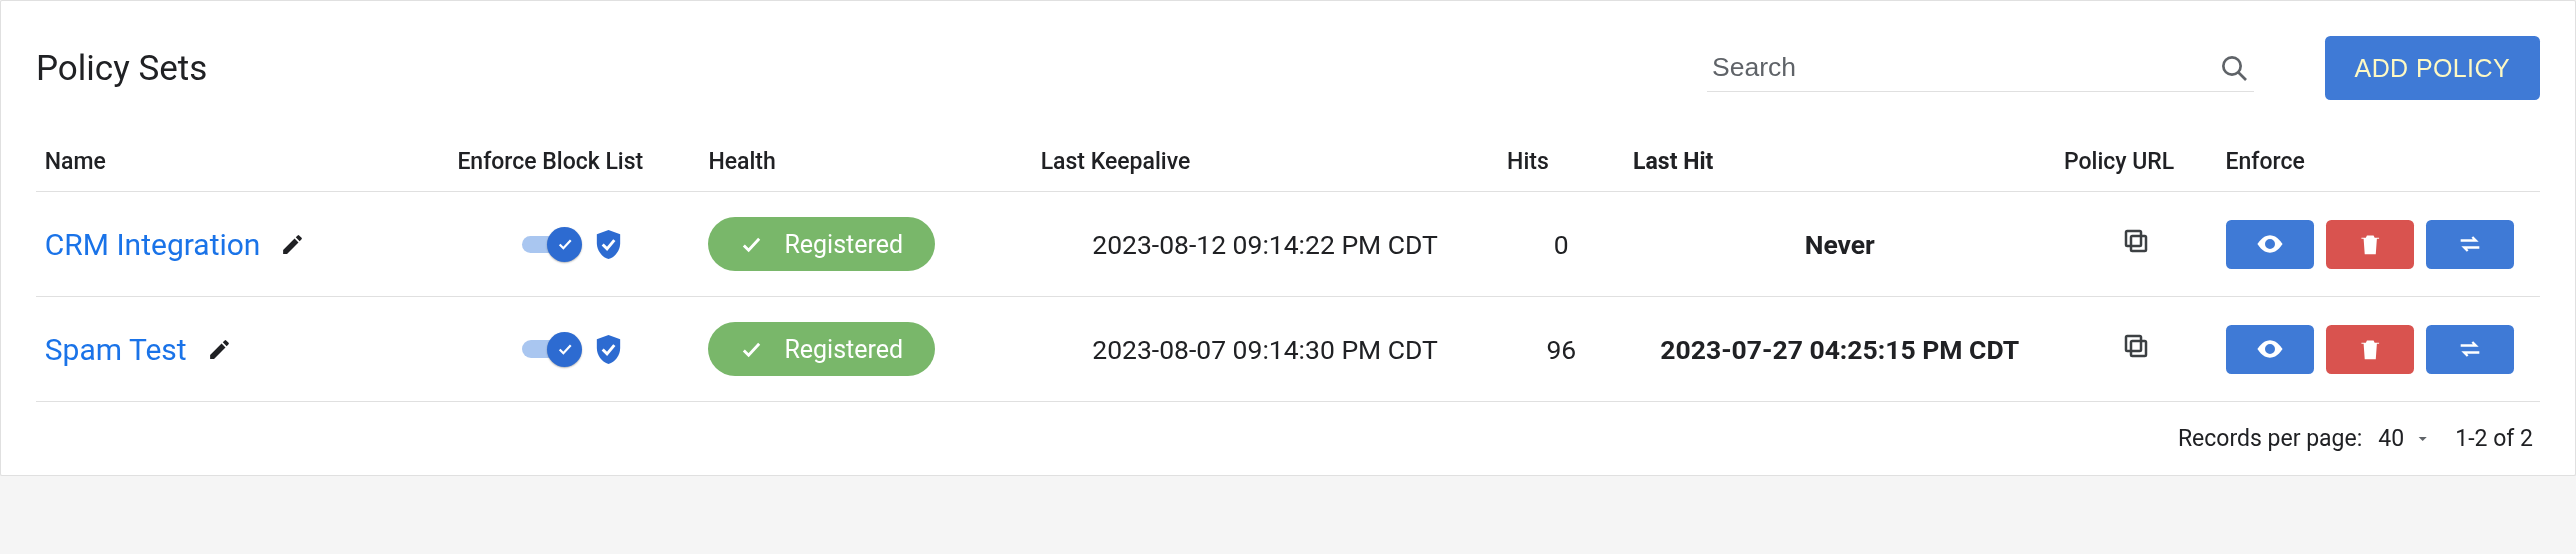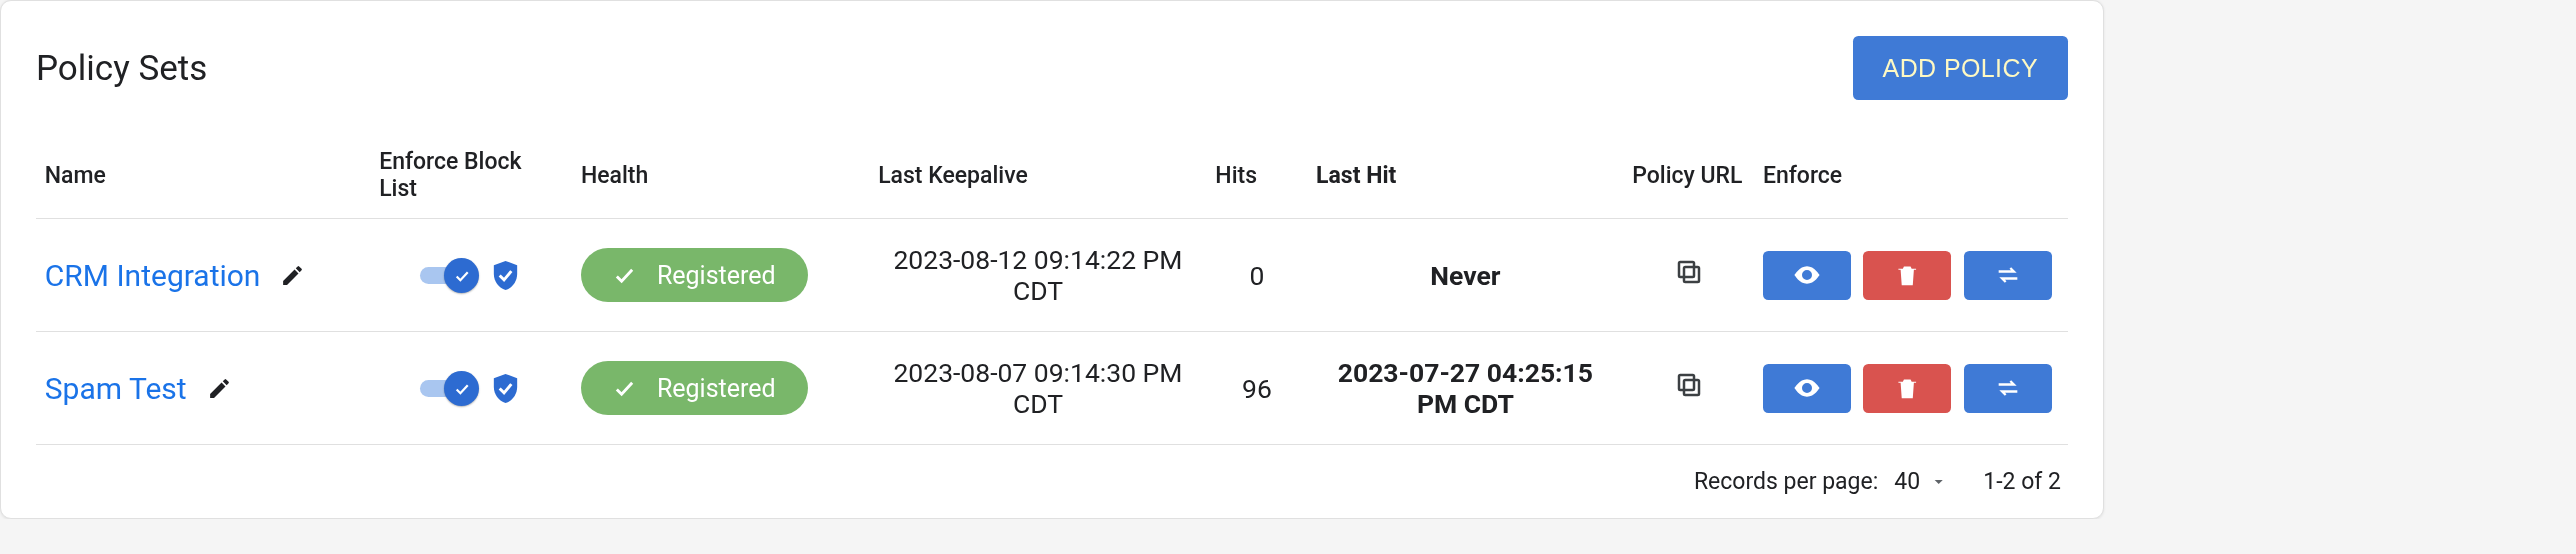--- a/index.html
+++ b/index.html
@@ -10,24 +10,24 @@
     --green:#6aa95b;
     --green-light:#79b76a;
     --blue:#3f7ad6;
     --blue-strong:#1a73e8;
     --red:#d9534f;
     --bg:#ffffff;
   }
   *{box-sizing:border-box;}
   html,body{margin:0;padding:0;background:#f5f5f5;font-family:"Roboto","Helvetica Neue",Arial,sans-serif;color:var(--text);}
   .card{
-    width:2104px;
+    width:2576px;
     background:var(--bg);
     border:0.9px solid var(--border);
-    border-radius:11px;
+    border-radius:2px;
     box-shadow:0 0.9px 2.6px rgba(0,0,0,.08);
     padding:35px 35px 17.7px 35px;
   }
   .header{
     display:flex;
     align-items:center;
     margin-bottom:32px;
   }
   .title{
     font-size:35px;
@@ -123,37 +123,46 @@
   .copy-icon{display:inline-flex;color:#3c4043;cursor:pointer;}
 
   .actions{display:flex;gap:12.4px;}
   .act-btn{
     width:88px;height:49px;border:none;border-radius:5.3px;cursor:pointer;display:flex;align-items:center;justify-content:center;color:#fff;
   }
   .act-blue{background:var(--blue);}
   .act-red{background:var(--red);}
 
   .footer{
-    display:flex;justify-content:flex-end;align-items:center;gap:35px;
+    display:flex;justify-content:flex-end;align-items:center;gap:23px;
     padding:23px 7px 5.3px 7px;
     font-size:23px;
     color:var(--text);
   }
   .perpage{display:flex;align-items:center;gap:16px;}
   .perpage-select{display:flex;align-items:center;gap:8.8px;color:var(--text);cursor:pointer;}
   svg{display:block;}
 </style>
 </head>
 <body>
 
 <div class="card">
 
   <div class="header">
     <div class="title">Policy Sets</div>
     <div class="spacer"></div>
+    <div class="search">
+      <input type="text" placeholder="Search" style="">
+      <span class="search-icon">
+        <svg width="32" height="32" viewBox="0 0 24 24" fill="none" stroke="currentColor" stroke-width="2">
+            <circle cx="10.5" cy="10.5" r="6.5"></circle>
+            <line x1="21" y1="21" x2="15.2" y2="15.2"></line>
+          </svg>
+      </span>
+    </div>
     <button class="add-btn">ADD POLICY</button>
   </div>
 
   <table>
     <thead>
       <tr>
         <th class="col-name">Name</th>
         <th class="col-enforce">Enforce Block List</th>
         <th class="col-health">Health</th>
         <th class="col-keepalive">Last Keepalive</th>

